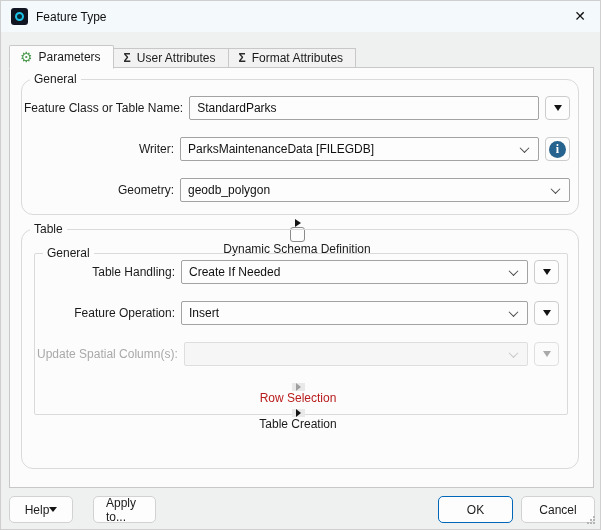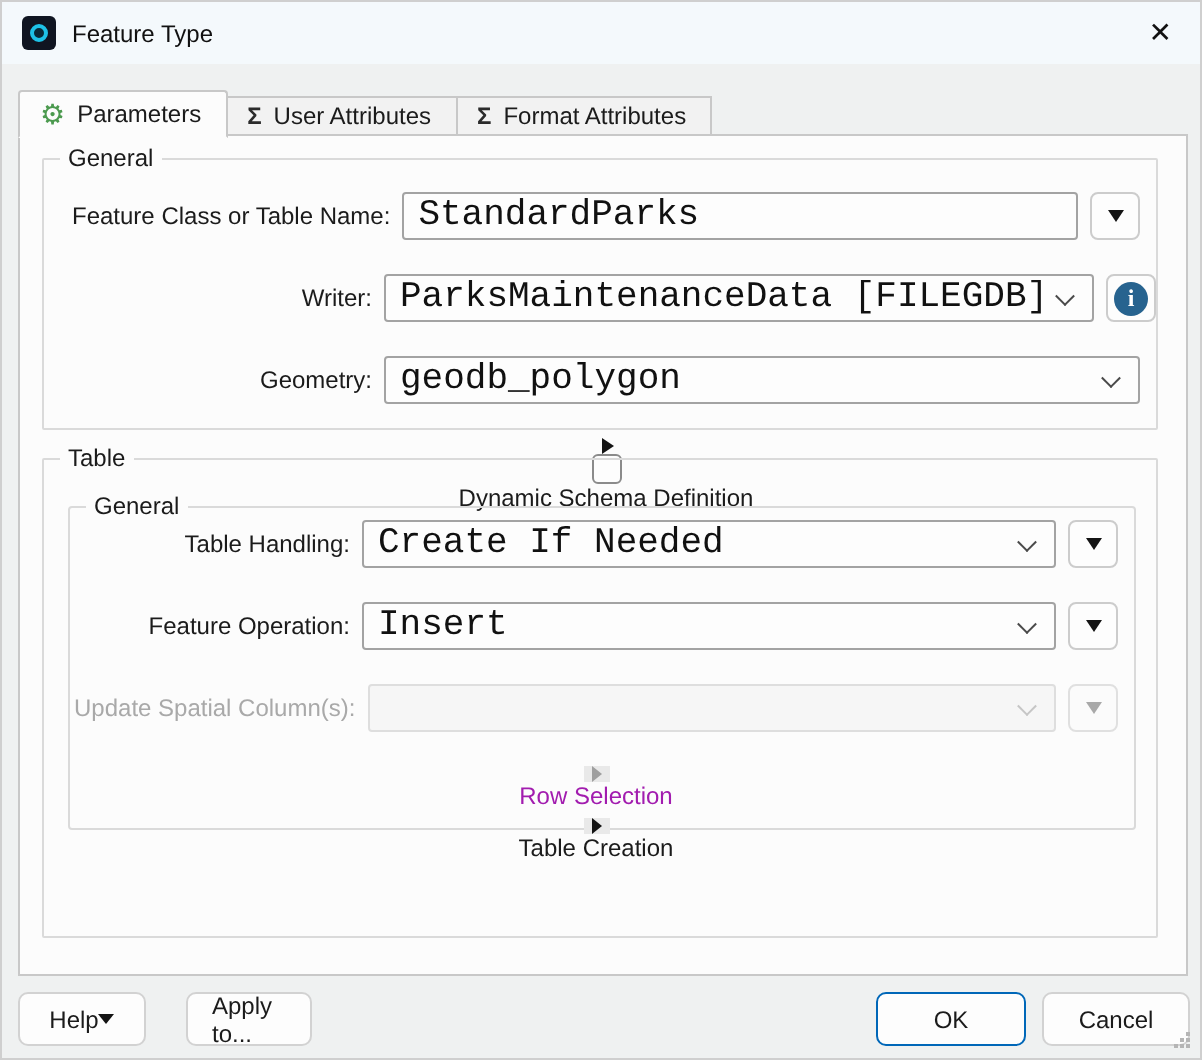--- a/index.html
+++ b/index.html
@@ -48,21 +48,21 @@
   .ticon.gear{ color:#4c9a4f; font-size:14px; }
   .ticon.sigma{ color:#2b2b2b; font-weight:700; font-size:12px; }
 
   
   .panel{
     position:absolute; left:8px; top:66px; width:585px; height:421px;
     background:#fcfcfc; border:1px solid #c8c8c8; z-index:2;
   }
 
   
-  .groupbox{ position:absolute; border:1px solid #dadada; border-radius:1px;padding-left:12px; }
+  .groupbox{ position:absolute; border:1px solid #dadada; border-radius:12px; }
   .groupbox > .legend{
     position:absolute; top:-8px; left:8px; background:#fcfcfc;
     padding:0 4px; font-size:12px; color:#1b1b1b; line-height:14px;
   }
   .gb-general{ left:11px; top:11px; width:558px; height:136px; }
   .gb-table{ left:11px; top:161px; width:558px; height:240px; }
   .gb-table-general{ position:absolute; left:12px; top:23px; width:534px; height:162px;
     border:1px solid #dadada; border-radius:2px; }
   .gb-table-general > .legend{
     position:absolute; top:-8px; left:8px; background:#fcfcfc;
@@ -71,21 +71,21 @@
 
   
   .frow{ display:flex; align-items:center; margin:6px 8px 17px 2px; height:24px; }
   .flabel{ flex:0 0 150px; text-align:right; margin-right:6px; white-space:nowrap; color:#1b1b1b; }
   .flabel.inner{ flex-basis:138px; }
   .flabel.disabled{ color:#a9a9a9; }
 
   .tinput, .combo{
     flex:1 1 auto; height:24px; background:#fdfdfd;
     border:1px solid #a3a3a3; border-radius:2px;
-    font-family:Liberation Mono, monospace; font-size:18px; color:#111;
+    font-family:Liberation Sans, sans-serif; font-size:12px; color:#111;
     padding:0 22px 0 7px; position:relative; display:flex; align-items:center;
   }
   input.tinput{ display:block; padding-right:7px; }
   .combo .cval{ overflow:hidden; white-space:nowrap; }
   .chev{
     position:absolute; right:10px; top:8px; width:7px; height:7px;
     border-right:1.4px solid #4a4a4a; border-bottom:1.4px solid #4a4a4a;
     transform:rotate(45deg) translate(-1px,-1px);
   }
   .combo.disabled{ background:#f6f6f6; border-color:#dedede; }
@@ -108,21 +108,21 @@
 
   
   .exp-row{ display:flex; align-items:center; margin:10px 8px 0 10px; height:16px;flex-direction:column; }
   .exp-tri{ width:0; height:0; border-top:4.5px solid transparent;
     border-bottom:4.5px solid transparent; border-left:6px solid #141414; margin-right:7px; }
   .exp-sq{ width:13px; height:13px; background:#e9e9e9; display:flex;
     align-items:center; justify-content:center; margin-right:7px; }
   .exp-sq .exp-tri{ margin:0; border-left-width:5px; border-top-width:4px; border-bottom-width:4px; }
   .exp-tri.gray{ border-left-color:#9f9f9f; }
   .exp-label{ white-space:nowrap; margin-right:8px; }
-  .exp-label.disabled{ color:#a21caf; }
+  .exp-label.disabled{ color:#b91c1c; }
   .hline{ flex:1 1 auto; border-top:1px solid #e0e0e0; height:0; }
 
   .checkbox{
     width:15px; height:15px; border:1px solid #8b8b8b; border-radius:3px;
     background:#fdfdfd; margin-right:7px; flex:0 0 auto;
   }
 
   
   .footer{ position:absolute; left:0; bottom:0; width:100%; height:43px; }
   .btn{

